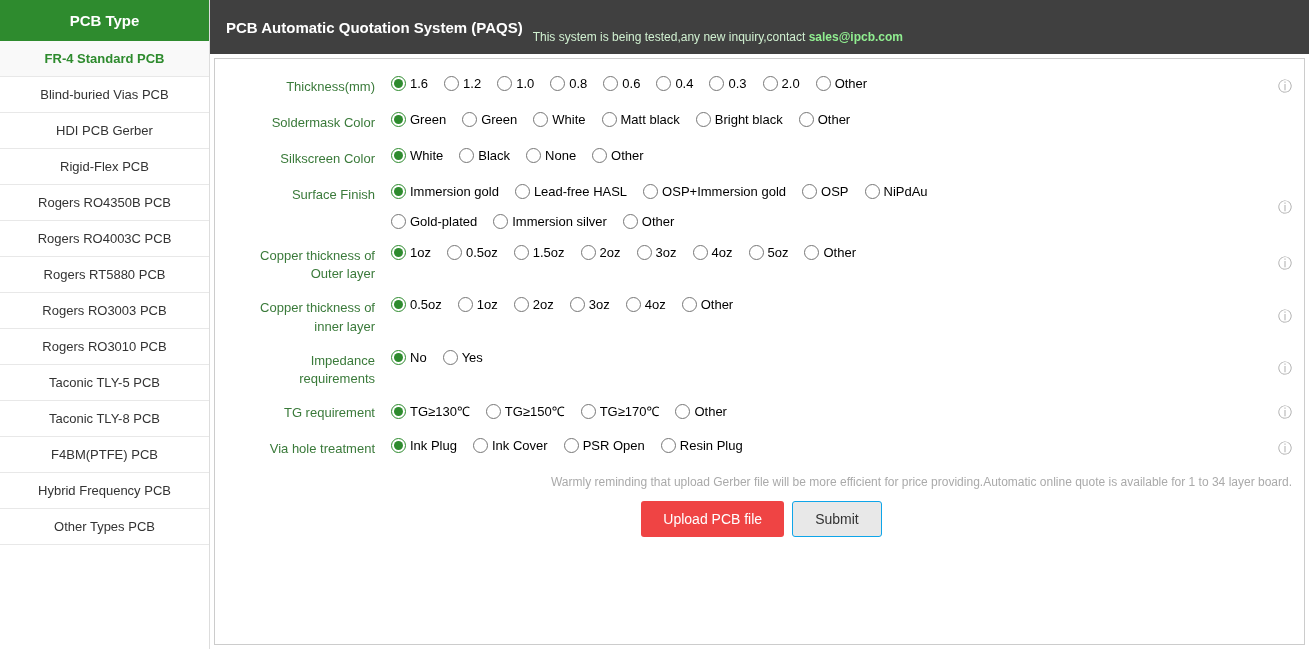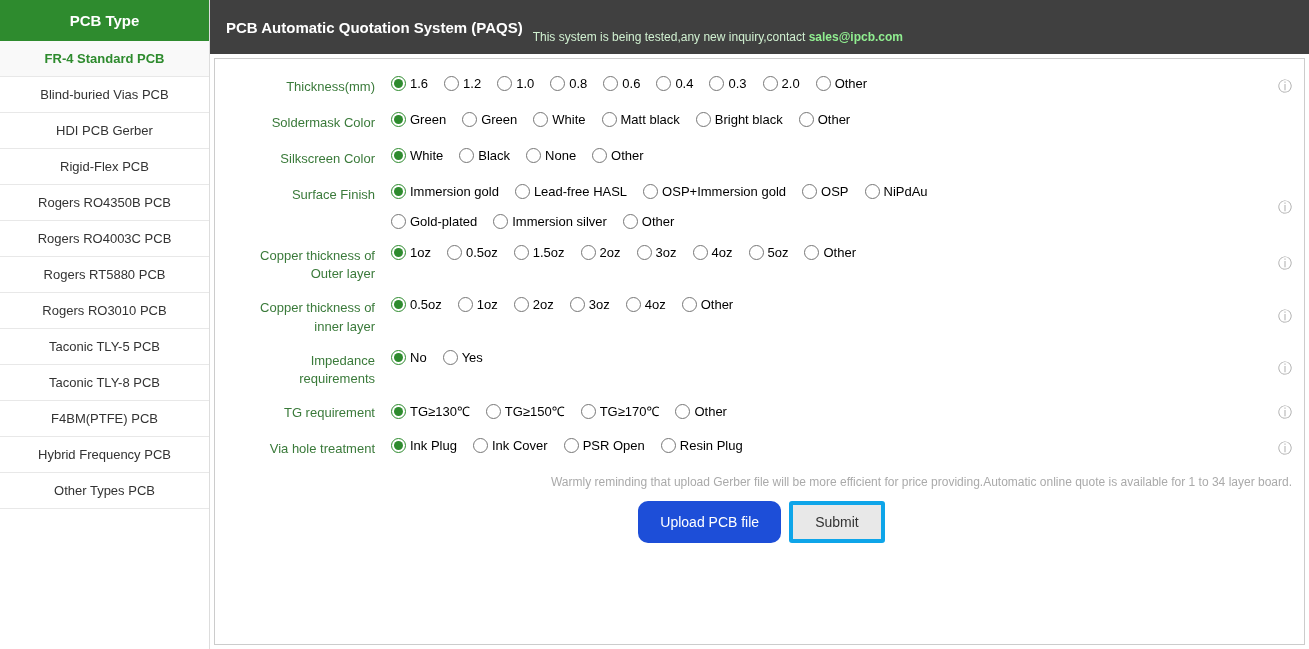--- a/index.html
+++ b/index.html
@@ -118,32 +118,32 @@
       font-size: 12px;
       padding: 8px 0 4px 0;
     }
     .footer-buttons {
       display: flex;
       justify-content: center;
       gap: 8px;
       padding: 8px 0 12px 0;
     }
     .btn-upload {
-      background: #1d4ed8;
+      background: #ef4444;
       color: #fff;
       border: none;
       padding: 9px 22px;
       font-size: 14px;
       cursor: pointer;
-      border-radius: 10px;
+      border-radius: 3px;
     }
     .btn-submit {
       background: #e8e8e8;
       color: #333;
-      border: 4px solid #0ea5e9;
+      border: 1px solid #0ea5e9;
       padding: 9px 22px;
       font-size: 14px;
       cursor: pointer;
       border-radius: 3px;
     }
     .options-line {
       display: flex;
       align-items: center;
       flex-wrap: wrap;
     }
@@ -154,20 +154,21 @@
 <div class="sidebar">
   <div class="sidebar-title">PCB Type</div>
   <div id="sidebar-items">
       <div class="sidebar-item active">FR-4 Standard PCB</div>
       <div class="sidebar-item">Blind-buried Vias PCB</div>
       <div class="sidebar-item">HDI PCB Gerber</div>
       <div class="sidebar-item">Rigid-Flex PCB</div>
       <div class="sidebar-item">Rogers RO4350B PCB</div>
       <div class="sidebar-item">Rogers RO4003C PCB</div>
       <div class="sidebar-item">Rogers RT5880 PCB</div>
+      <div class="sidebar-item">Rogers RO3003 PCB</div>
       <div class="sidebar-item">Rogers RO3010 PCB</div>
       <div class="sidebar-item">Taconic TLY-5 PCB</div>
       <div class="sidebar-item">Taconic TLY-8 PCB</div>
       <div class="sidebar-item">F4BM(PTFE) PCB</div>
       <div class="sidebar-item">Hybrid Frequency PCB</div>
       <div class="sidebar-item">Other Types PCB</div>
     </div>
 </div>
 
 <div class="main">

